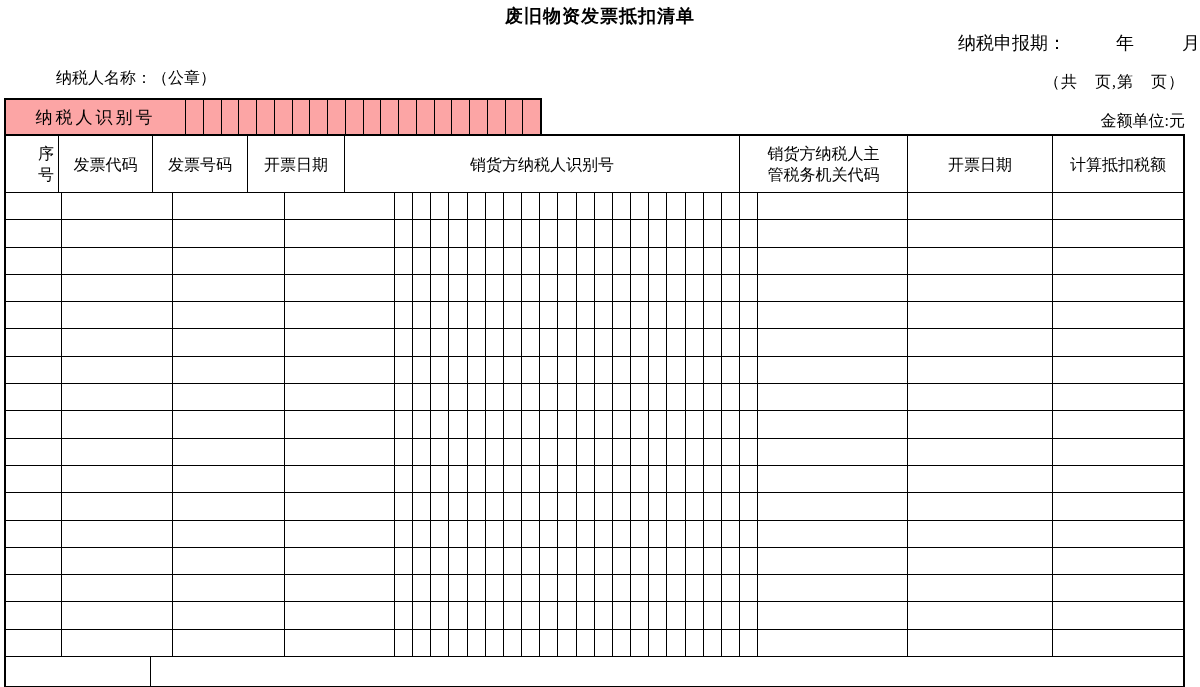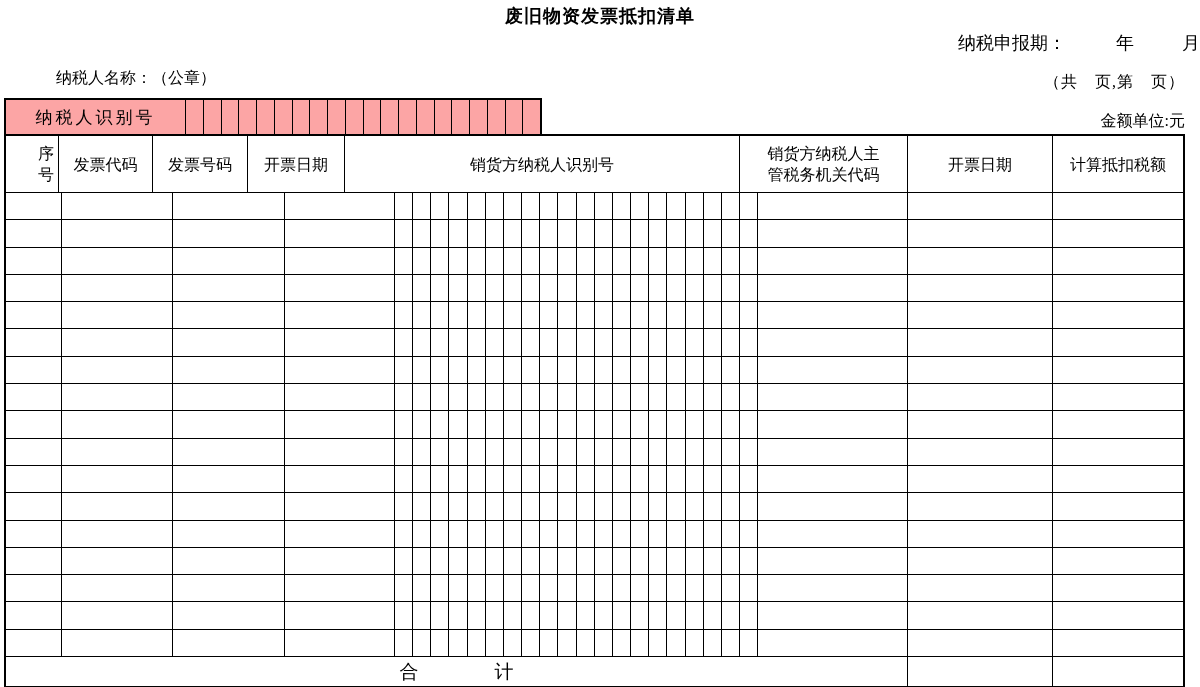--- a/index.html
+++ b/index.html
@@ -652,19 +652,18 @@
             <div class="subcell"></div>
             <div class="subcell"></div>
           </div>
           <div class="c bc5"></div>
           <div class="c bc6"></div>
           <div class="c last"></div>
         </div>
       </div>
 
     <div class="tfoot">
-      <div class="fc0">合　　　　计</div>
       <div class="fc1"></div>
       <div class="fc2"></div>
     </div>
   </div>
 
 </div>
 
 </body></html>

